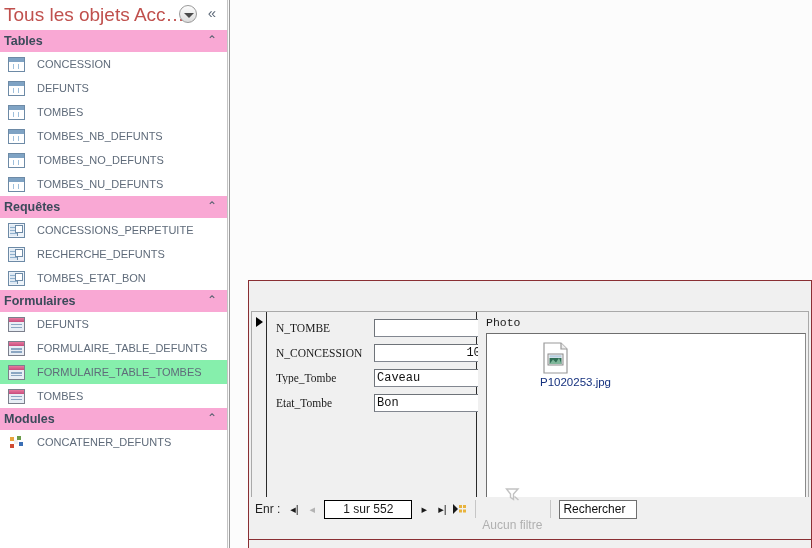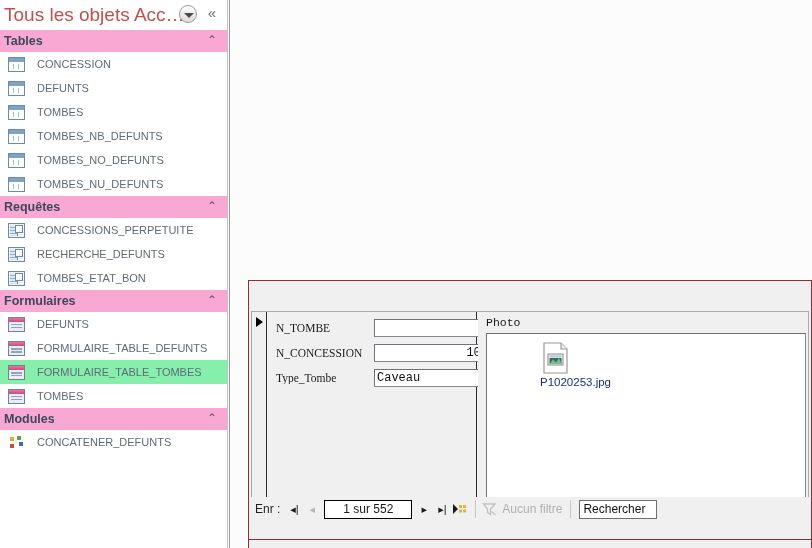--- a/index.html
+++ b/index.html
@@ -388,22 +388,23 @@
   #navbar-sep {
     width: 1px; height: 18px;
     background: #c6c6c6;
     margin: 0 6px;
   }
   #filter-status {
     display: flex;
     align-items: center;
     font-size: 12px;
     color: #b0b0b0;
-    gap: 5px;
+    gap: 17px;
     cursor: default;
+    flex-direction: column;
   }
   #navbar-sep2 {
     width: 1px; height: 18px;
     background: #c6c6c6;
     margin: 0 8px;
   }
   #search-box {
     width: 78px; height: 19px;
     background: #ffffff;
     border: 1px solid #6f6f6f;
@@ -530,20 +531,24 @@
               <span class="sel-val">1</span>
             </div>
           </div>
           <div class="field-row" style="top: 31px;">
             <span class="field-label">N_CONCESSION</span>
             <div class="field-box right">103</div>
           </div>
           <div class="field-row" style="top: 56px;">
             <span class="field-label">Type_Tombe</span>
             <div class="field-box">Caveau</div>
+          </div>
+          <div class="field-row" style="top: 81px;">
+            <span class="field-label">Etat_Tombe</span>
+            <div class="field-box">Bon</div>
           </div>
         </div>
 
       <div id="photo-pane">
         <div id="photo-label">Photo</div>
         <div id="attach-box">
           <div id="attach-item">
             <div id="attach-icon">
               <svg width="28" height="32" viewBox="0 0 28 32">
                 <path d="M2 1 H19 L25 7 V31 H2 Z" fill="#ffffff" stroke="#9a9a9a" stroke-width="1.2"></path>

